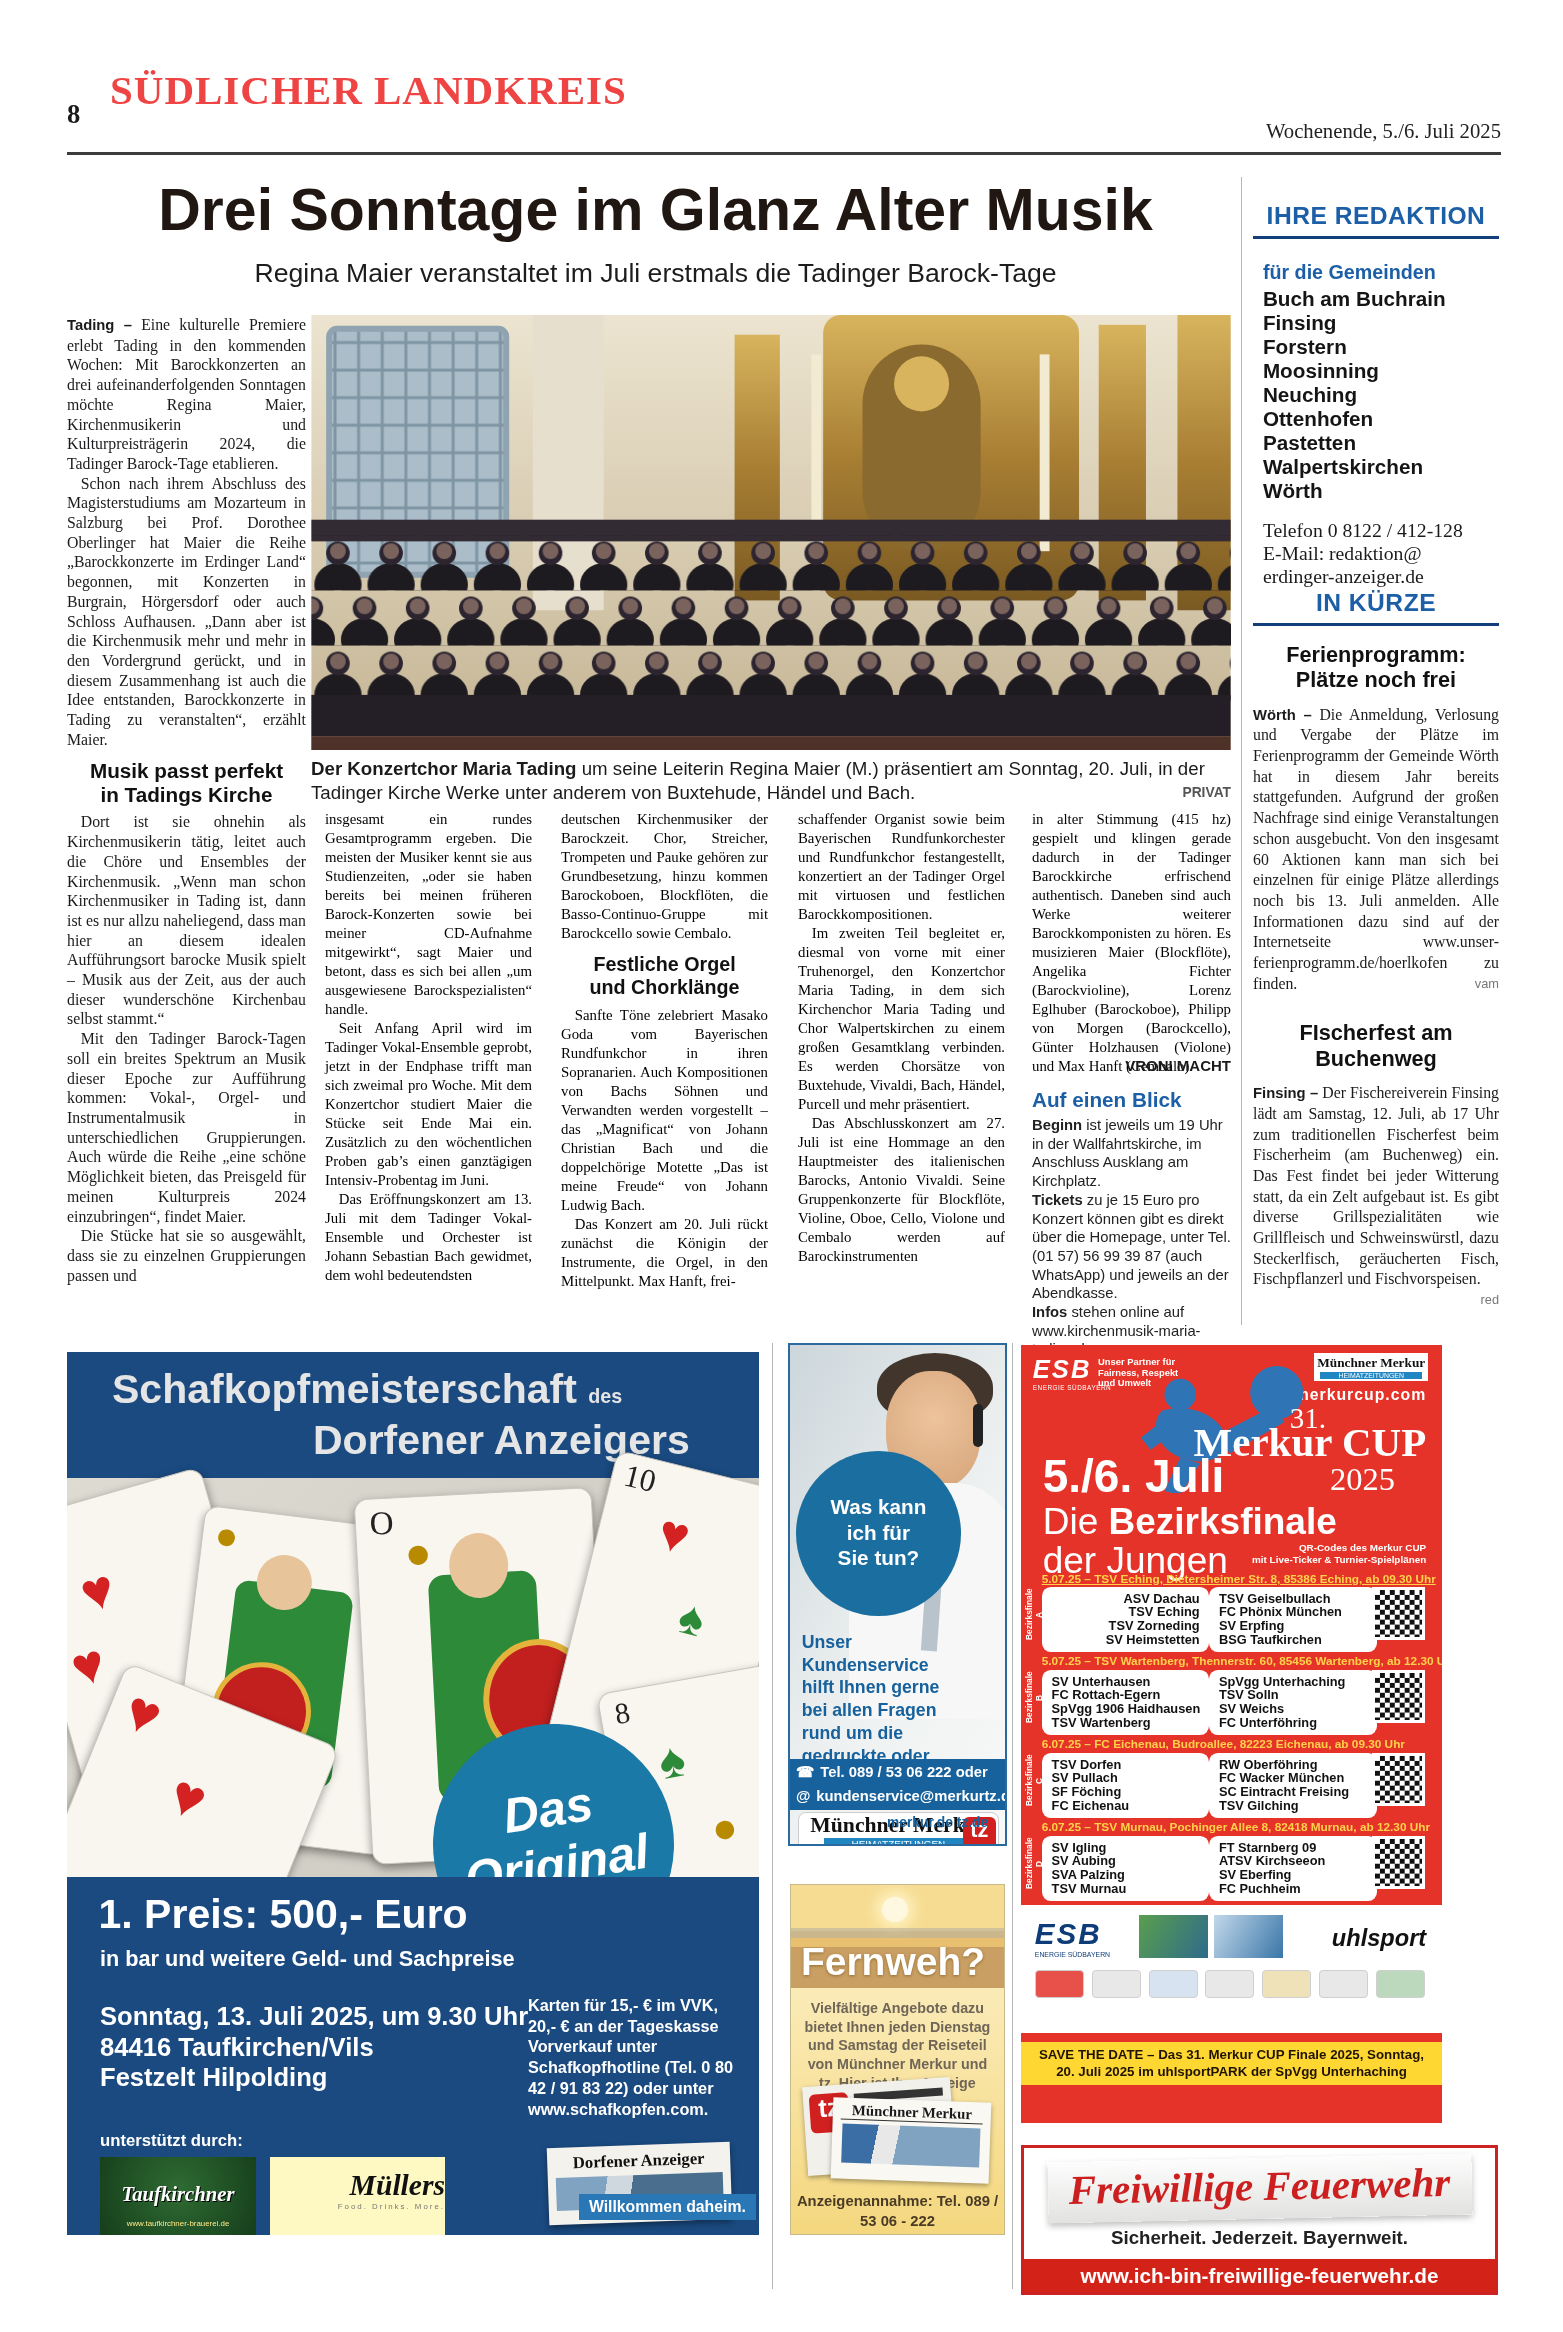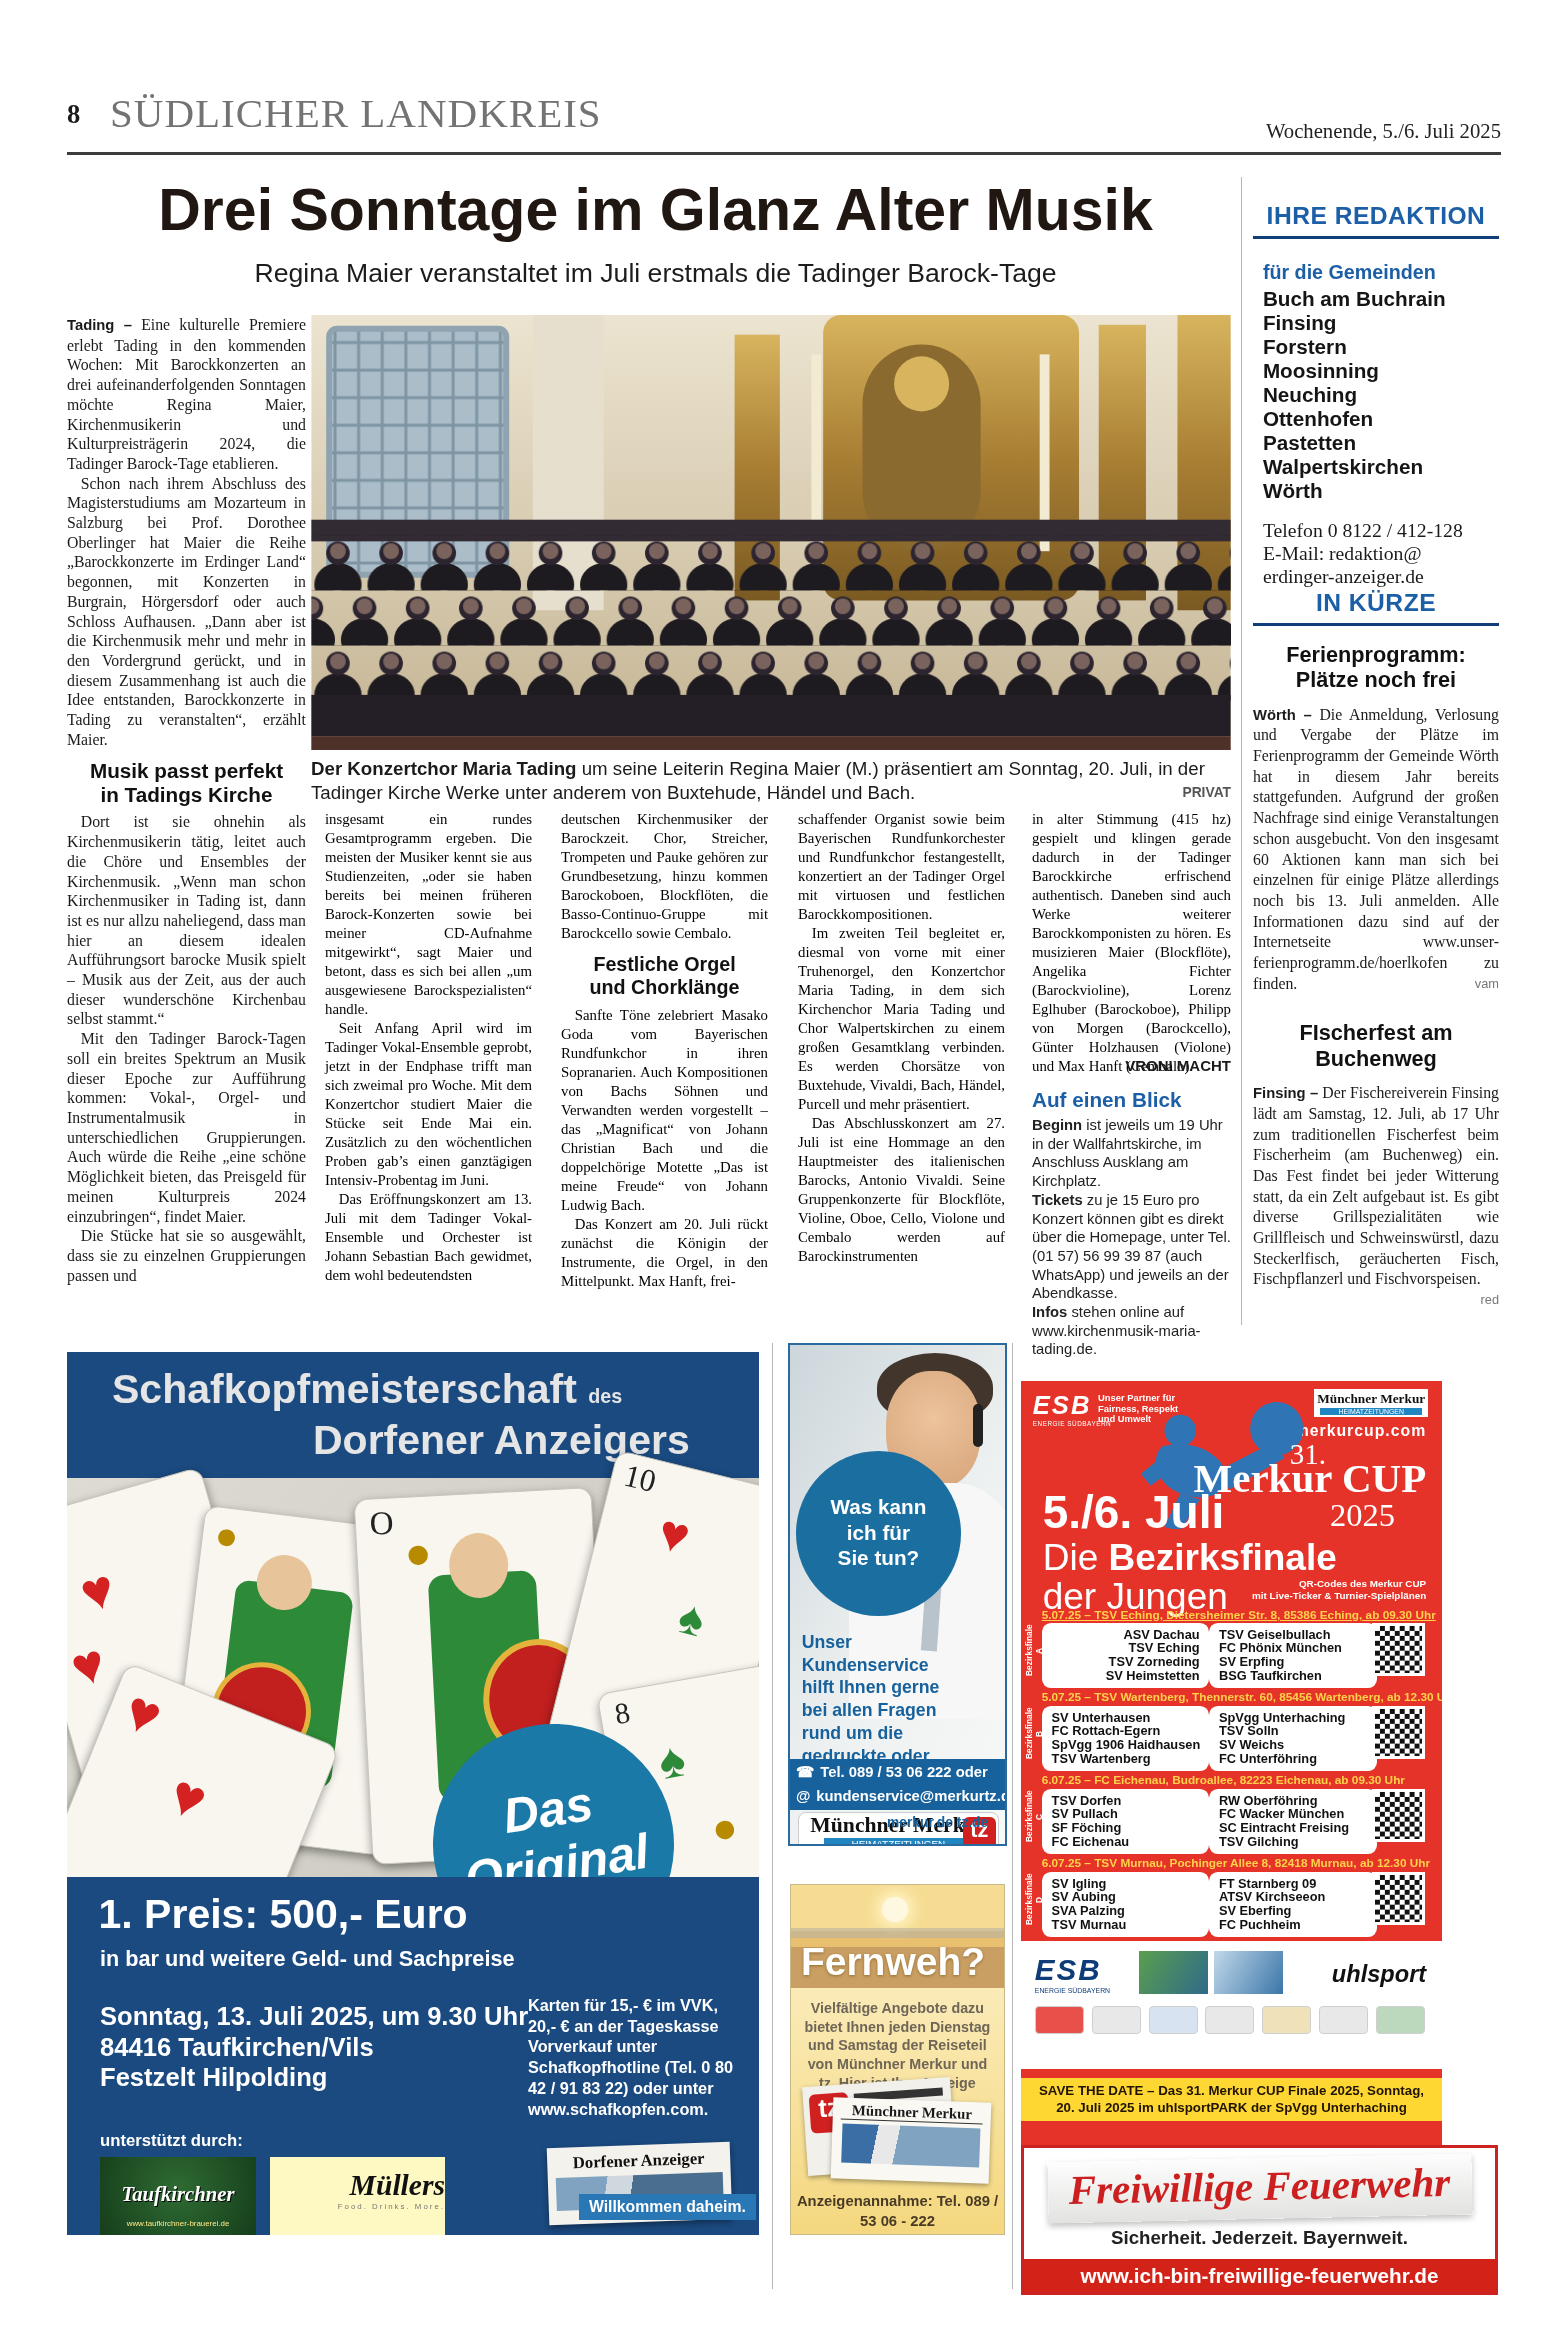--- a/index.html
+++ b/index.html
@@ -36,21 +36,21 @@
       repeating-conic-gradient(#111 0% 25%, #fff 0% 50%) 0 0/9.9px 9.9px;border:3.9px solid #fff;}
   .card{position:absolute;background:#f8f6ef;border-radius:13.8px;box-shadow:0 3.9px 9.9px rgba(0,0,0,.4);border:1px solid #c8c6bd;overflow:hidden;}
   .chip{height:25.6px;border-radius:3.9px;background:#e8e8e8;border:1px solid #cfcfcf;}
 </style>
 </head>
 <body>
 
 <div class="page">
 
   <div class="abs serif" style="left:67px;top:99px;font-size:26.6px;font-weight:bold;">8</div>
-  <div class="abs serif" style="left:110px;top:89px;font-size:41px;font-weight:normal;letter-spacing:1px;color:#737373;">SÜDLICHER LANDKREIS</div>
+  <div class="abs serif" style="left:110px;top:66px;font-size:41px;font-weight:bold;letter-spacing:1px;color:#ef4444;">SÜDLICHER LANDKREIS</div>
   <div class="abs serif" style="left:1162px;top:120px;width:339px;text-align:right;font-size:20.7px;color:#222;">Wochenende, 5./6. Juli 2025</div>
   <div class="abs rule" style="left:67px;top:152px;width:1434px;height:3px;"></div>
 
   <div class="abs sans" style="left:77px;top:179px;width:1157px;text-align:center;font-size:59px;line-height:63px;font-weight:bold;color:#201712;">Drei Sonntage im Glanz Alter Musik</div>
   <div class="abs sans" style="left:77px;top:258px;width:1157px;text-align:center;font-size:26.6px;color:#1c1c1c;">Regina Maier veranstaltet im Juli erstmals die Tadinger Barock-Tage</div>
 
   <div class="abs" style="left:67px;top:315px;width:239px;">
     <div class="bt"><span class="sans" style="font-weight:bold;font-size:14.8px;">Tading –</span><span> Eine kulturelle Premiere erlebt Tading in den kommenden Wochen: Mit Barockkonzerten an drei aufeinanderfolgenden Sonntagen möchte Regina Maier, Kirchenmusikerin und Kulturpreisträgerin 2024, die Tadinger Barock-Tage etablieren.</span></div>
     <div class="bt ind">Schon nach ihrem Abschluss des Magisterstudiums am Mozarteum in Salzburg bei Prof. Dorothee Oberlinger hat Maier die Reihe „Barockkonzerte im Erdinger Land“ begonnen, mit Konzerten in Burgrain, Hörgersdorf oder auch Schloss Aufhausen. „Dann aber ist die Kirchenmusik mehr und mehr in den Vordergrund gerückt, und in diesem Zusammenhang ist auch die Idee entstanden, Barockkonzerte in Tading zu veranstalten“, erzählt Maier.</div>
     <div class="colsub">
@@ -309,21 +309,21 @@
         <div class="serif" style="font-weight:bold;font-size:14.8px;text-align:center;border-bottom:1px solid #333;margin:3.9px 7.9px 0 7.9px;">Münchner Merkur</div>
         <div style="margin:3.9px 9.9px 0 9.9px;height:39px;background:linear-gradient(100deg,#3a6ea5 25%,#e8e8e8 25% 40%,#7fa3c0 40%);"></div>
       </div>
     </div>
     <div class="abs sans" style="left:0;top:307px;width:213px;text-align:center;font-weight:bold;font-size:14.8px;line-height:19.7px;color:#4a3b26;">
       <div>Anzeigenannahme: Tel. 089 / 53 06 - 222</div>
       <div>Fax 089 / 53 06 - 640 · www.merkurtz.de</div>
     </div>
   </div>
 
-  <div class="abs sans" style="left:1021px;top:1345px;width:421px;height:778px;background:#e63329;overflow:hidden;color:#fff;margin-top:36px;">
+  <div class="abs sans" style="left:1021px;top:1345px;width:421px;height:778px;background:#e63329;overflow:hidden;color:#fff;">
 
     <div class="abs" style="left:11.8px;top:9.9px;">
       <div style="font-weight:bold;font-size:25.6px;font-style:italic;letter-spacing:2px;">ESB</div>
       <div style="font-size:6.4px;letter-spacing:0.5px;">ENERGIE SÜDBAYERN</div>
     </div>
     <div class="abs" style="left:77px;top:11.8px;font-size:9.4px;font-weight:bold;line-height:10.8px;">
       <div>Unser Partner für</div>
       <div>Fairness, Respekt</div>
       <div>und Umwelt</div>
     </div>

